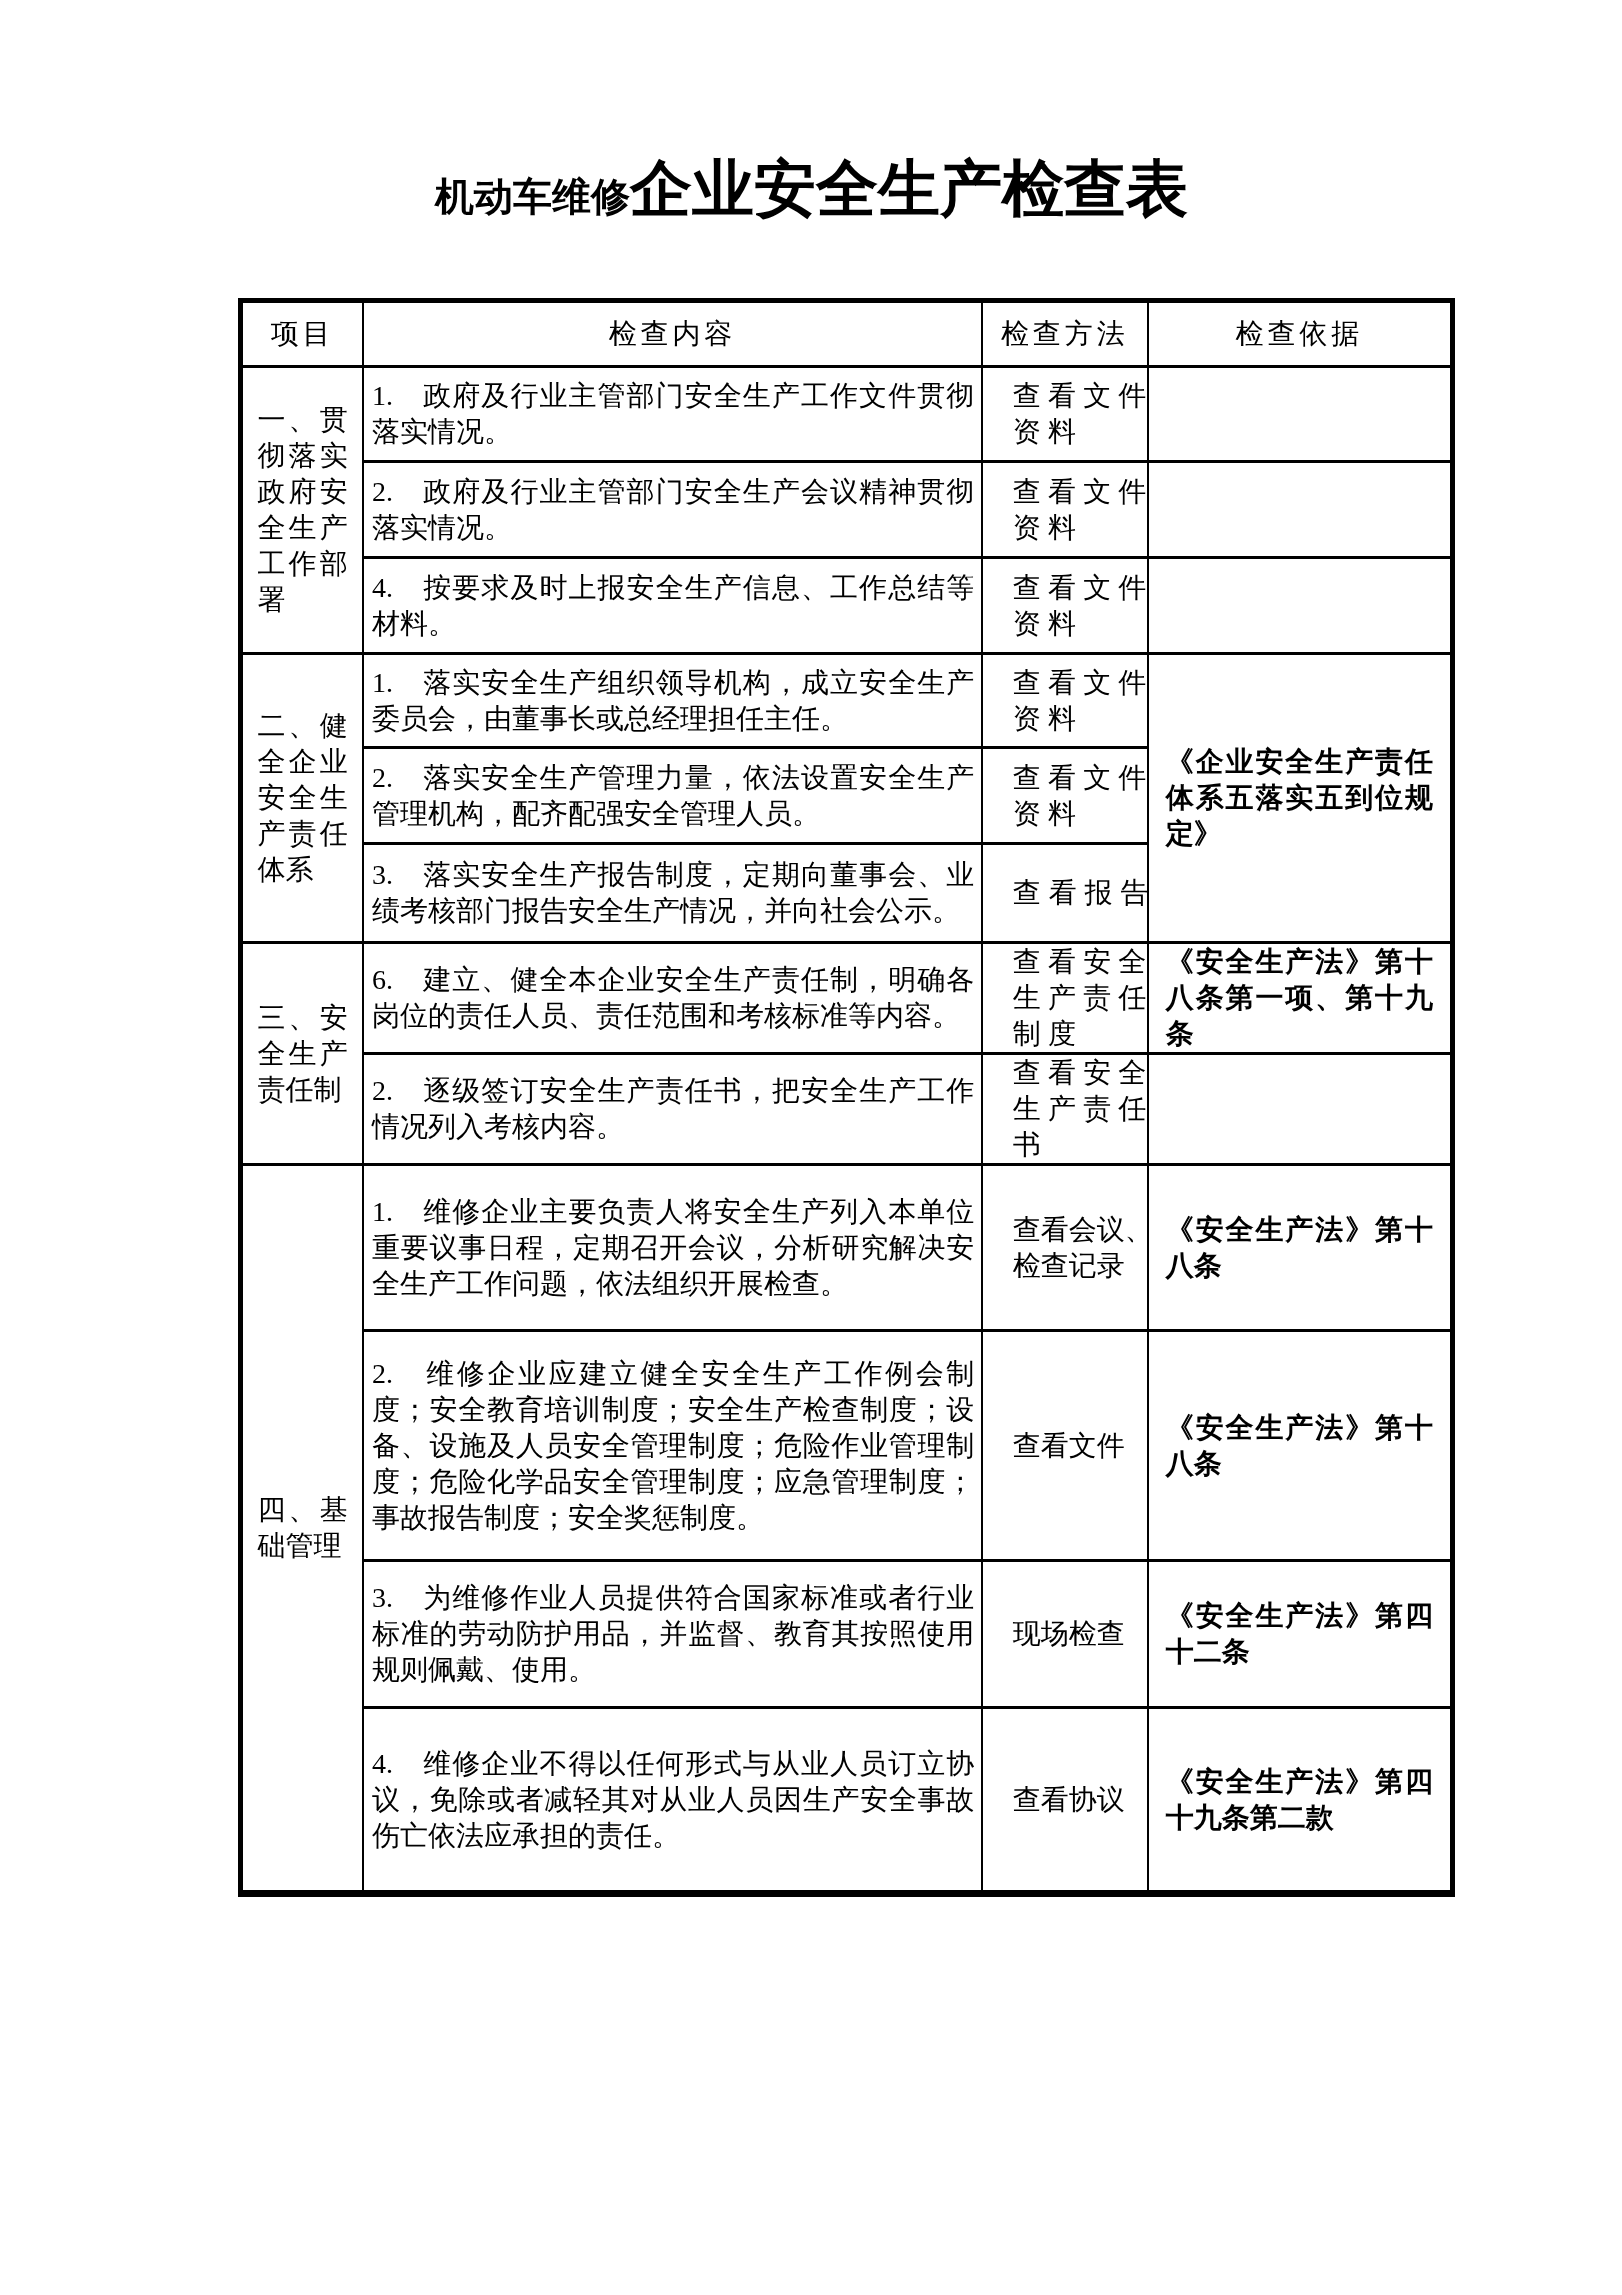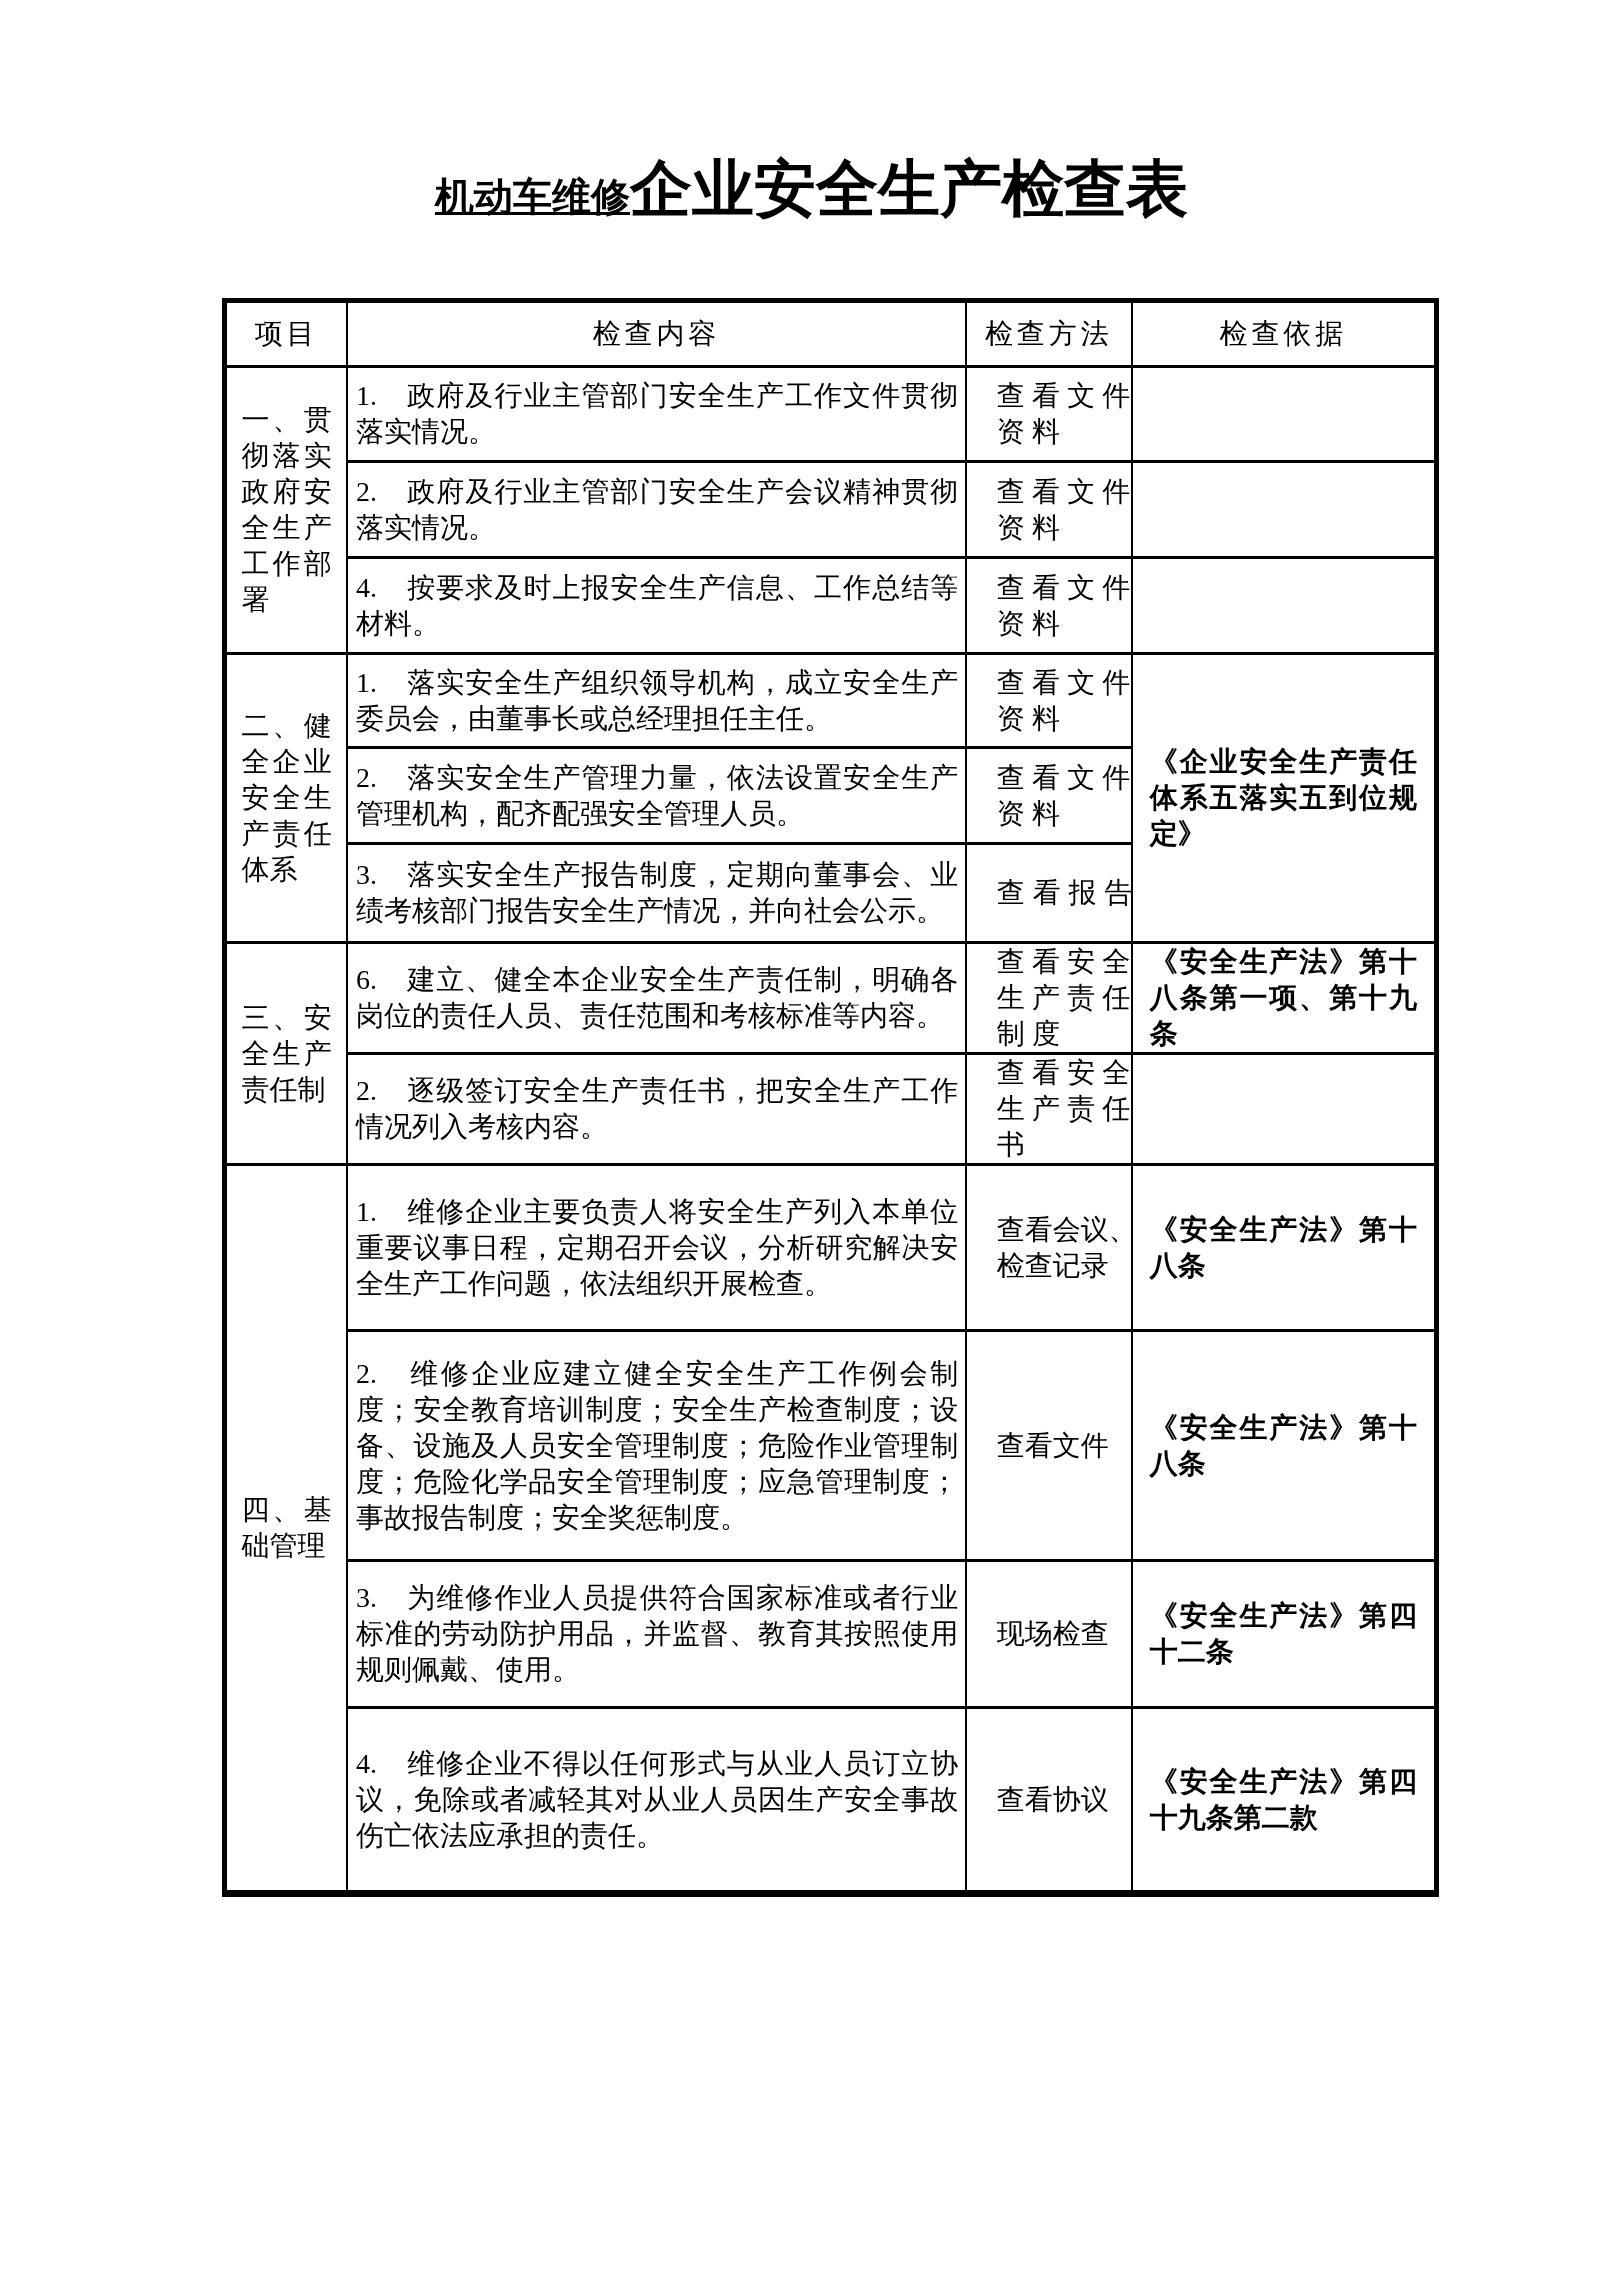--- a/index.html
+++ b/index.html
@@ -15,25 +15,25 @@
     position:absolute;
     top:158px;
     left:0;
     width:100%;
     text-align:center;
     margin:0;
     font-weight:700;
     line-height:1;
     white-space:nowrap;
   }
-  .t-small{font-size:39px;text-decoration:underline;}
+  .t-small{font-size:39px;}
   .t-big{font-size:62px;}
   table.checklist{
     position:absolute;
-    left:222px;
+    left:238px;
     top:298px;
     width:1217px;
     border-collapse:collapse;
     table-layout:fixed;
     border:5.9px solid #000;
     border-bottom-width:7.9px;
   }
   table.checklist th, table.checklist td{
     border:3.3px solid #000;
     border-left-width:2px;

